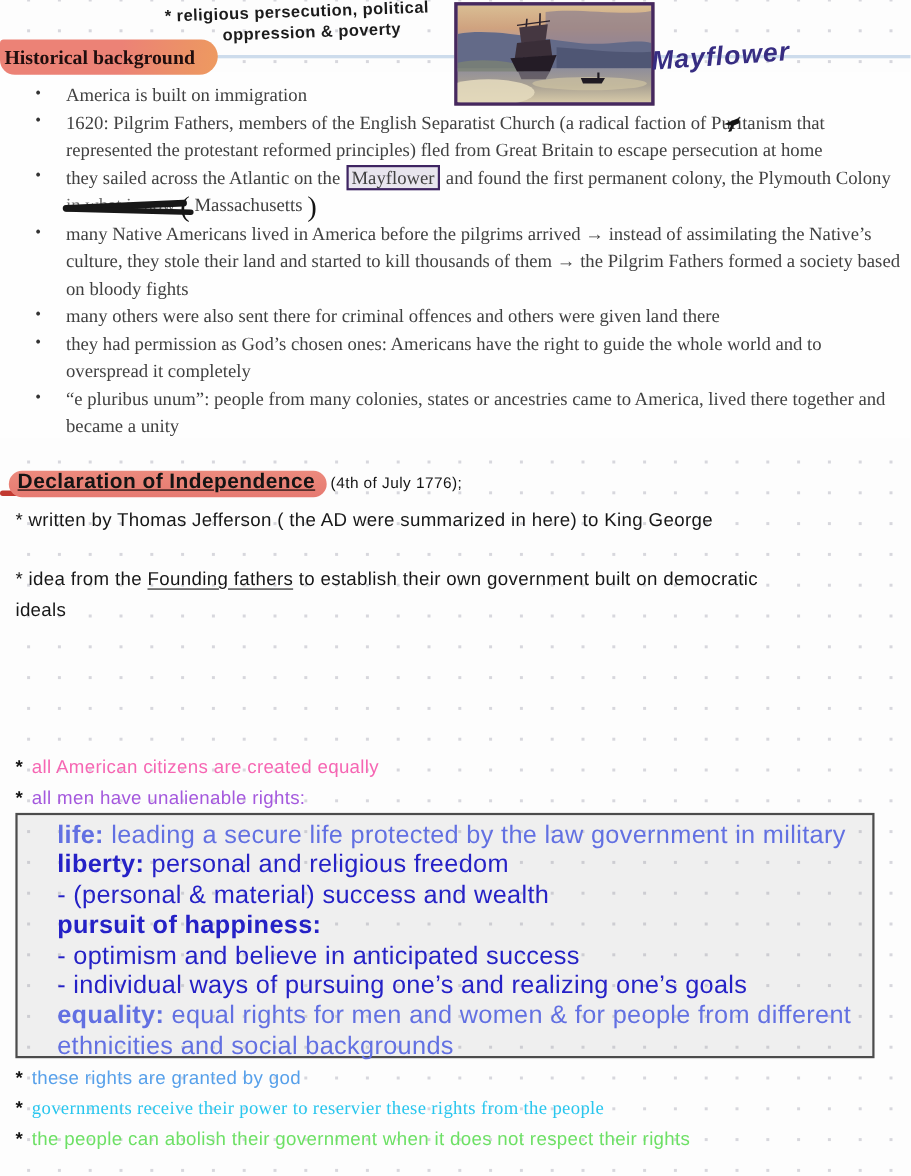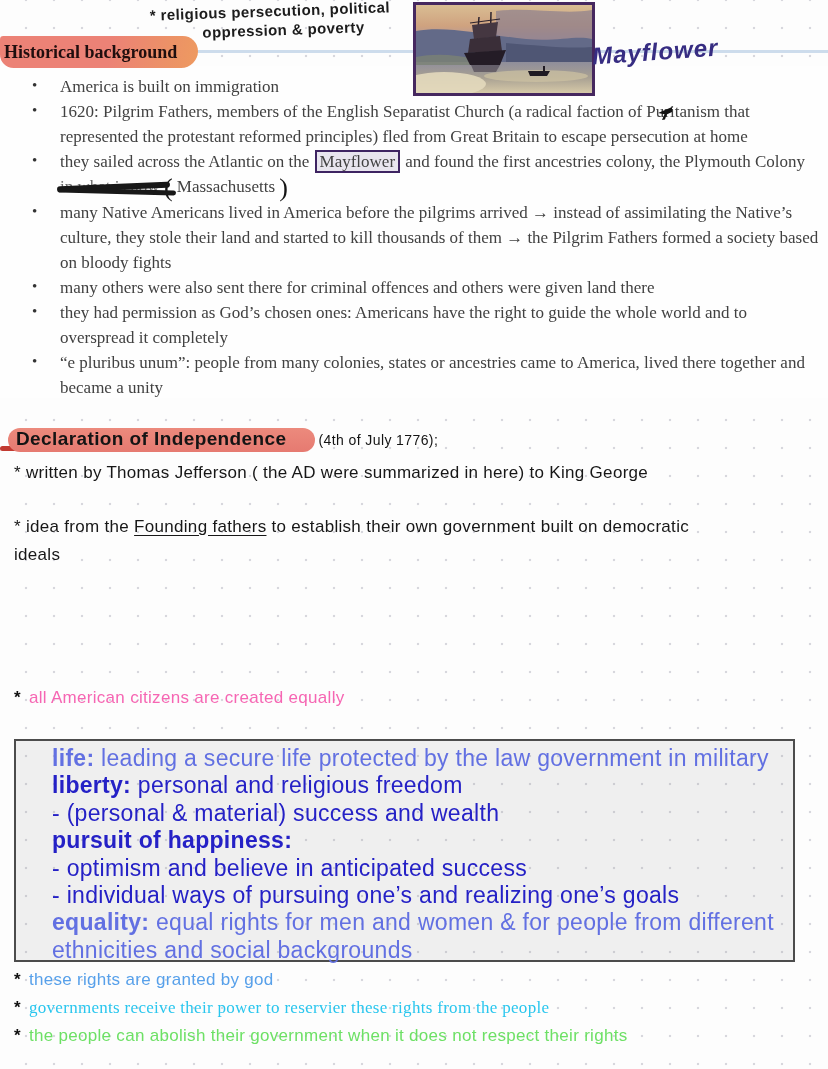--- a/index.html
+++ b/index.html
@@ -45,21 +45,21 @@
   .scribble::after{content:"";position:absolute;left:-2px;right:-16px;top:12px;height:5px;
     background:#181818;border-radius:3px;transform:rotate(1.5deg);}
   .hwparen{font-family:"Liberation Serif",serif;font-size:26px;color:#141414;vertical-align:-4px;font-weight:normal;}
 
   .cursor-icon{left:657px;top:106px;z-index:6;}
 
   
   .hand{font-family:"Liberation Sans",sans-serif;font-size:17px;letter-spacing:.3px;color:#171717;z-index:2;line-height:28px;}
   .decl-head{left:8px;top:428px;z-index:2;}
   .decl-pill{display:inline-block;background:linear-gradient(#ec8a7d,#e67a71);border-radius:14px;
-    padding:0px 28px 2px 8px;}
+    padding:0px 10px 2px 8px;text-decoration:underline;}
   .decl-pill span{font-weight:bold;font-size:19px;letter-spacing:.4px;color:#141414;}
   .decl-suffix{font-weight:normal;font-size:14px;letter-spacing:.4px;color:#141414;margin-left:4px;}
   .red-dash{left:0;top:446px;width:17px;height:5px;background:#c23a31;border-radius:3px;z-index:2;}
 
   .uline{text-decoration:underline;text-underline-offset:3px;}
   .ast{color:#101010;font-weight:bold;margin-right:8px;}
   .pink{color:#f666b3;}
   .purple{color:#a458dd;}
   .skyblue{color:#57a0ea;}
   .cyan{color:#29c6ee;font-family:Liberation Serif, serif;}
@@ -125,21 +125,21 @@
   <div class="abs hist-pill">
     <span>Historical background</span>
   </div>
 
   <ul class="abs bullets">
     <li><span>America is built on immigration</span></li>
     <li><span>1620: Pilgrim Fathers, members of the English Separatist Church (a radical faction of Puritanism that represented the protestant reformed principles) fled from Great Britain to escape persecution at home</span></li>
     <li>
       <span>they sailed across the Atlantic on the</span>
       <span class="mfbox">Mayflower</span>
-      <span>and found the first ancestries colony, the Plymouth Colony</span>
+      <span>and found the first permanent colony, the Plymouth Colony</span>
       <span class="scribble">in what is now</span>
       <span class="hwparen">(</span>
       <span>Massachusetts</span>
       <span class="hwparen">)</span>
     </li>
     <li><span>many Native Americans lived in America before the pilgrims arrived → instead of assimilating the Native’s culture, they stole their land and started to kill thousands of them → the Pilgrim Fathers formed a society based on bloody fights</span></li>
     <li><span>many others were also sent there for criminal offences and others were given land there</span></li>
     <li><span>they had permission as God’s chosen ones: Americans have the right to guide the whole world and to overspread it completely</span></li>
     <li><span>“e pluribus unum”: people from many colonies, states or ancestries came to America, lived there together and became a unity</span></li>
   </ul>
@@ -157,20 +157,23 @@
   <div class="abs hand" style="left:14px;top:459px;width:790px;">* written by Thomas Jefferson ( the AD were summarized in here) to King George</div>
 
   <div class="abs hand" style="left:14px;top:513px;width:695px;">
     <span>* idea from the </span><span class="uline">Founding fathers</span><span> to establish their own government built on democratic ideals</span>
   </div>
 
 
   <div class="abs hand" style="left:14px;top:684px;width:790px;">
     <span class="ast">*</span><span class="pink">all American citizens are created equally</span>
   </div>
+  <div class="abs hand" style="left:14px;top:712px;width:790px;">
+    <span class="ast">*</span><span class="purple">all men have unalienable rights:</span>
+  </div>
 
   <div class="abs rights-box">
     <div class="rb-line peri"><b>life:</b><span> leading a secure life protected by the law government in military</span></div>
     <div class="rb-line dblue"><b>liberty:</b><span> personal and religious freedom</span></div>
     <div class="rb-line dblue">- (personal &amp; material) success and wealth</div>
     <div class="rb-line dblue"><b>pursuit of happiness:</b></div>
     <div class="rb-line dblue">- optimism and believe in anticipated success</div>
     <div class="rb-line dblue">- individual ways of pursuing one’s and realizing one’s goals</div>
     <div class="rb-line peri"><b>equality:</b><span> equal rights for men and women &amp; for people from different ethnicities and social backgrounds</span></div>
   </div>

